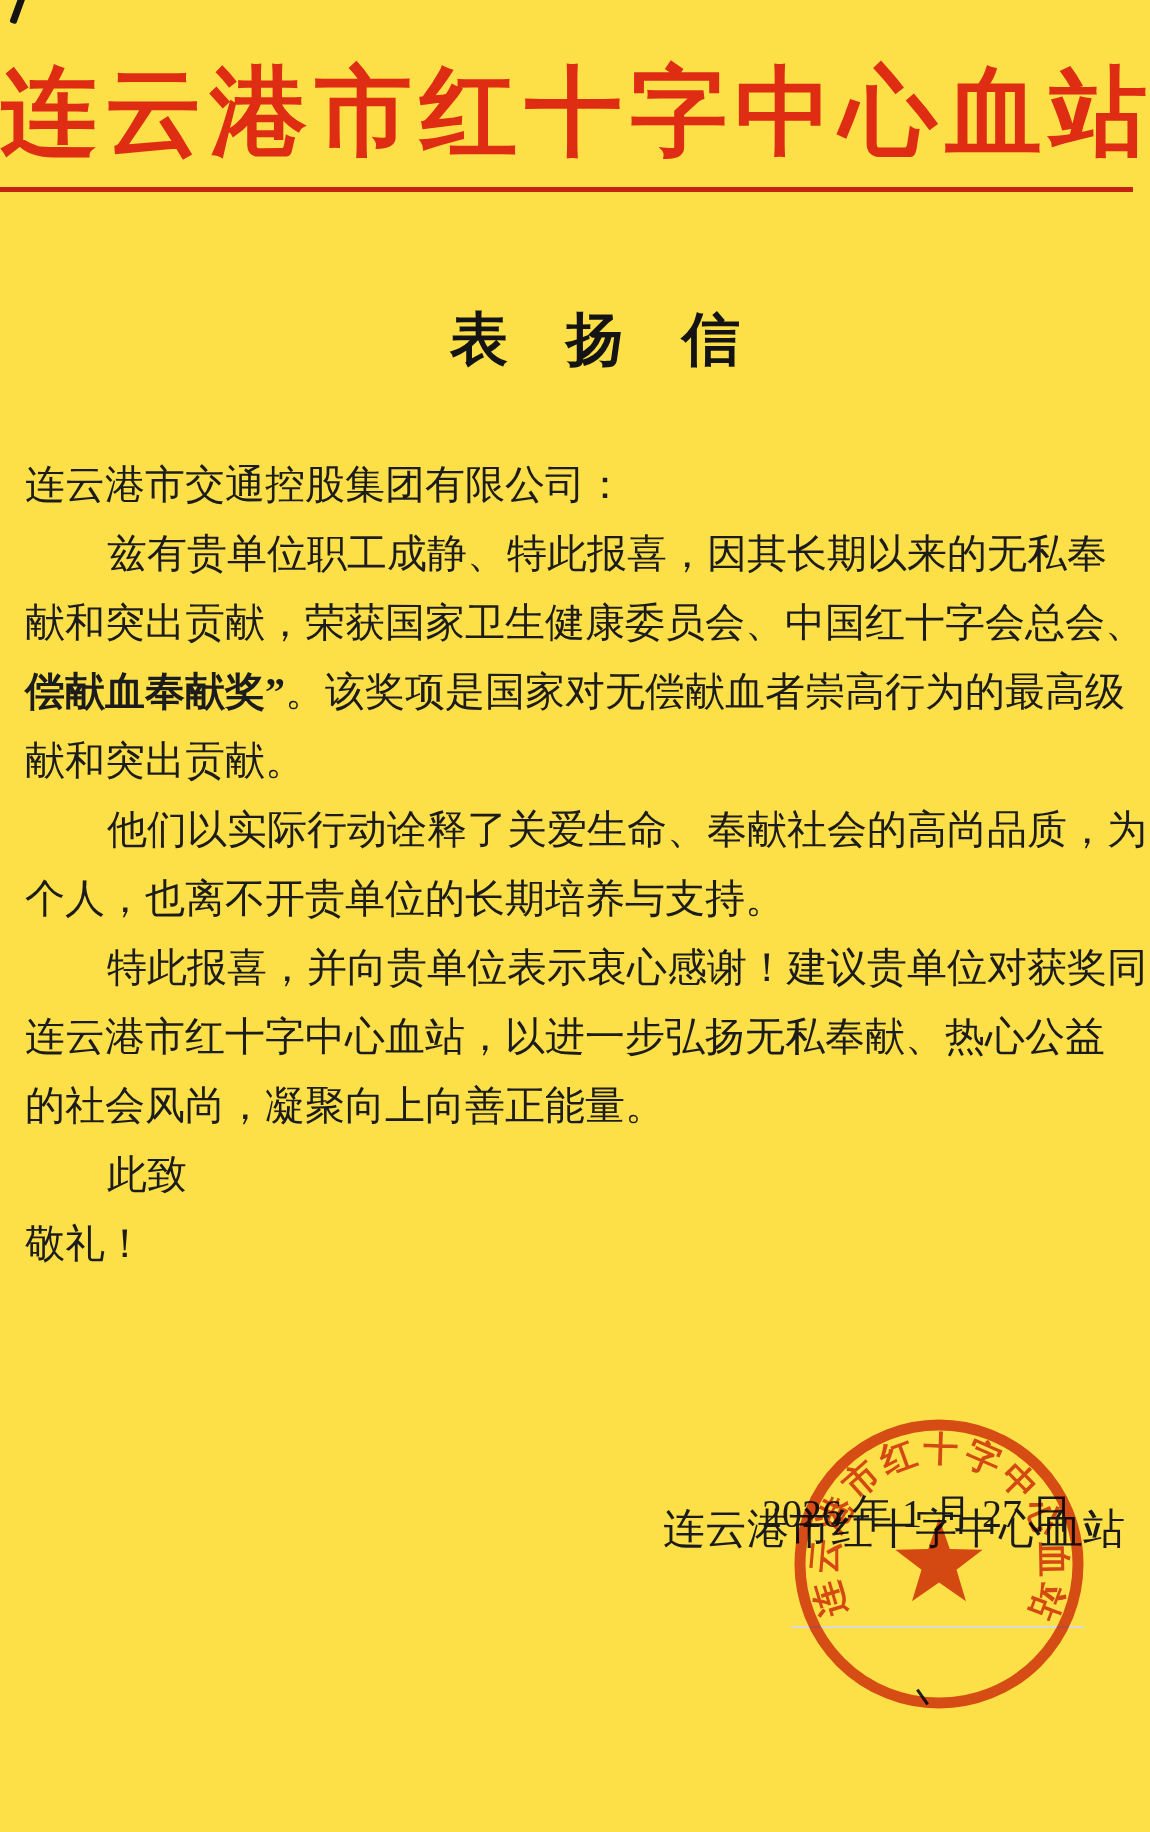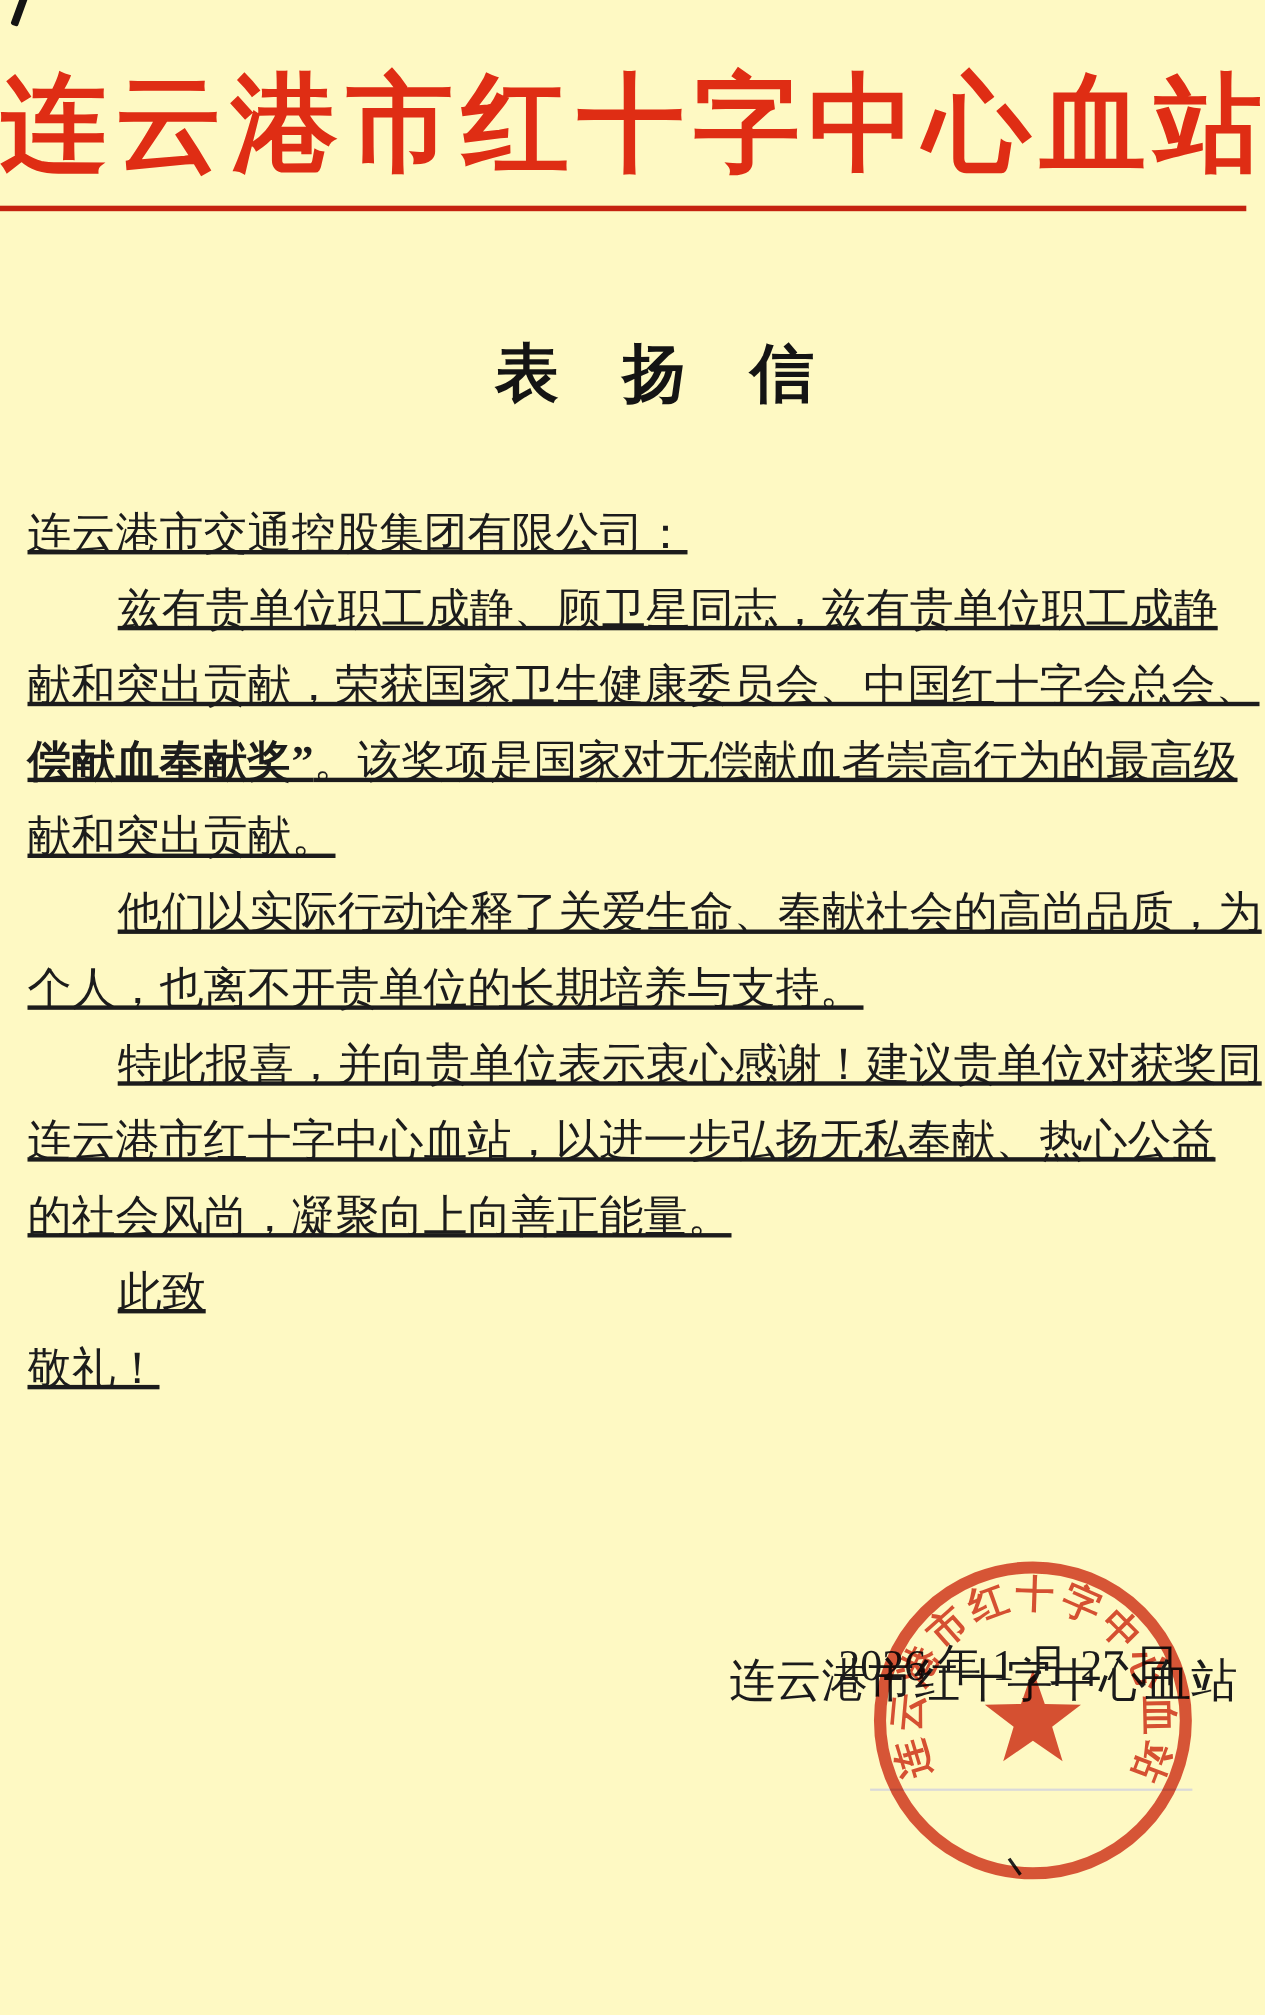--- a/index.html
+++ b/index.html
@@ -1,20 +1,20 @@
 <!DOCTYPE html>
 <html><head>
 <meta charset="utf-8">
 <style>
   html,body{margin:0;padding:0;background:#888;}
   .page{
     position:relative;
     width:1150px;height:1832px;
     margin:0 auto;
-    background:#fef9c3;
+    background:#fde047;
     overflow:hidden;
     font-family:"Liberation Serif","DejaVu Serif",serif;
     color:var(--ink,#1c1c1c);
   }
   
   .pen-mark{
     position:absolute;left:14px;top:-4px;width:7px;height:28px;
     background:#141414;transform:rotate(20deg);border-radius:2px;
   }
   .org-header{
@@ -30,21 +30,21 @@
   .letter-title{
     position:absolute;top:308px;left:0;width:1150px;
     text-align:center;
     font-size:58px;line-height:64px;font-weight:bold;
     color:#141414;white-space:nowrap;padding-left:20px;
   }
   .body-lines{
     position:absolute;top:450px;left:25px;width:1102px;
     font-size:40px;color:#1c1c1c;
   }
-  .line{height:69px;line-height:69px;white-space:nowrap;text-decoration:underline;}
+  .line{height:69px;line-height:69px;white-space:nowrap;}
   .line.indent{padding-left:82px;}
   .line .b{font-weight:bold;}
   .signature{
     position:absolute;top:1506px;right:25px;
     font-size:42px;line-height:46px;white-space:nowrap;color:#1b1b1b;
   }
   .date{
     position:absolute;top:1492px;right:78px;
     font-size:40px;line-height:44px;white-space:nowrap;color:#1b1b1b;
   }
@@ -69,21 +69,21 @@
   <div class="pen-mark"></div>
 
   <div class="org-header">连云港市红十字中心血站</div>
 
   <div class="rule rule-top"></div>
 
   <div class="letter-title">表　扬　信</div>
 
   <div class="body-lines" id="body-lines">
       <div class="line"><span>连云港市交通控股集团有限公司：</span></div>
-      <div class="line indent"><span>兹有贵单位职工成静、顾卫星同志，兹有贵单位职工成静</span></div>
+      <div class="line indent"><span>兹有贵单位职工成静、特此报喜，因其长期以来的无私奉</span></div>
       <div class="line"><span>献和突出贡献，荣获国家卫生健康委员会、中国红十字会总会、</span></div>
       <div class="line"><span class="b">偿献血奉献奖”</span><span>。该奖项是国家对无偿献血者崇高行为的最高级</span></div>
       <div class="line"><span>献和突出贡献。</span></div>
       <div class="line indent"><span>他们以实际行动诠释了关爱生命、奉献社会的高尚品质，为</span></div>
       <div class="line"><span>个人，也离不开贵单位的长期培养与支持。</span></div>
       <div class="line indent"><span>特此报喜，并向贵单位表示衷心感谢！建议贵单位对获奖同</span></div>
       <div class="line"><span>连云港市红十字中心血站，以进一步弘扬无私奉献、热心公益</span></div>
       <div class="line"><span>的社会风尚，凝聚向上向善正能量。</span></div>
       <div class="line indent"><span>此致</span></div>
       <div class="line"><span>敬礼！</span></div>

